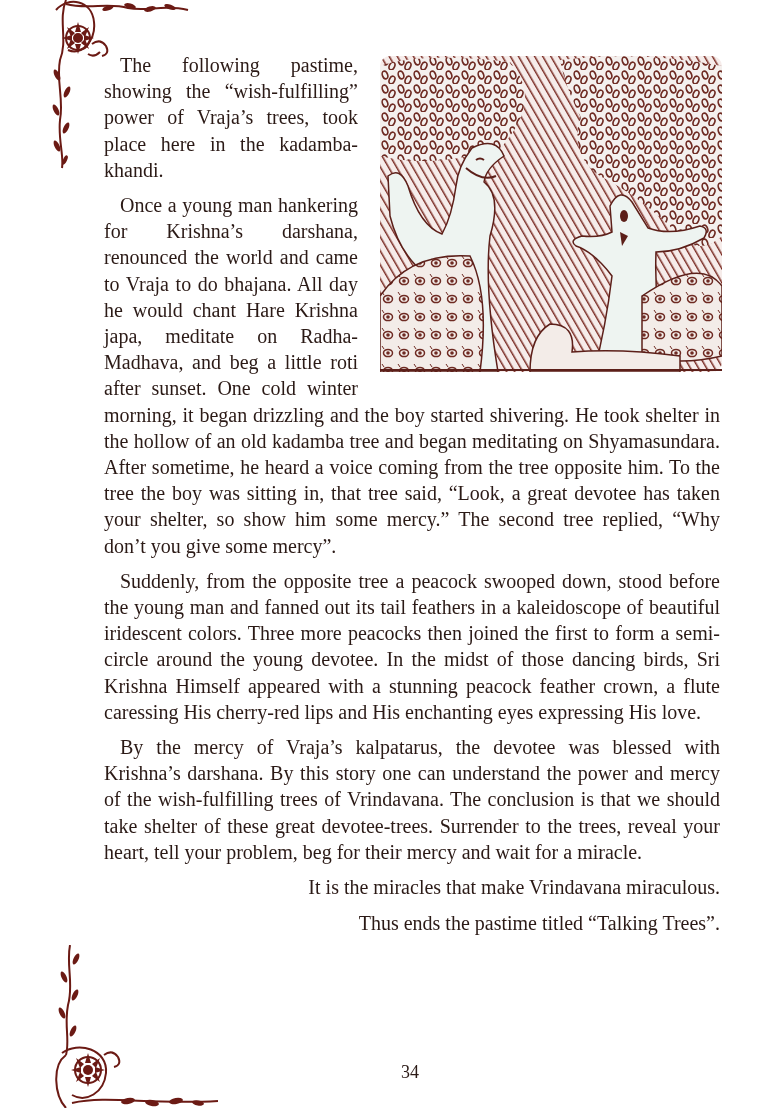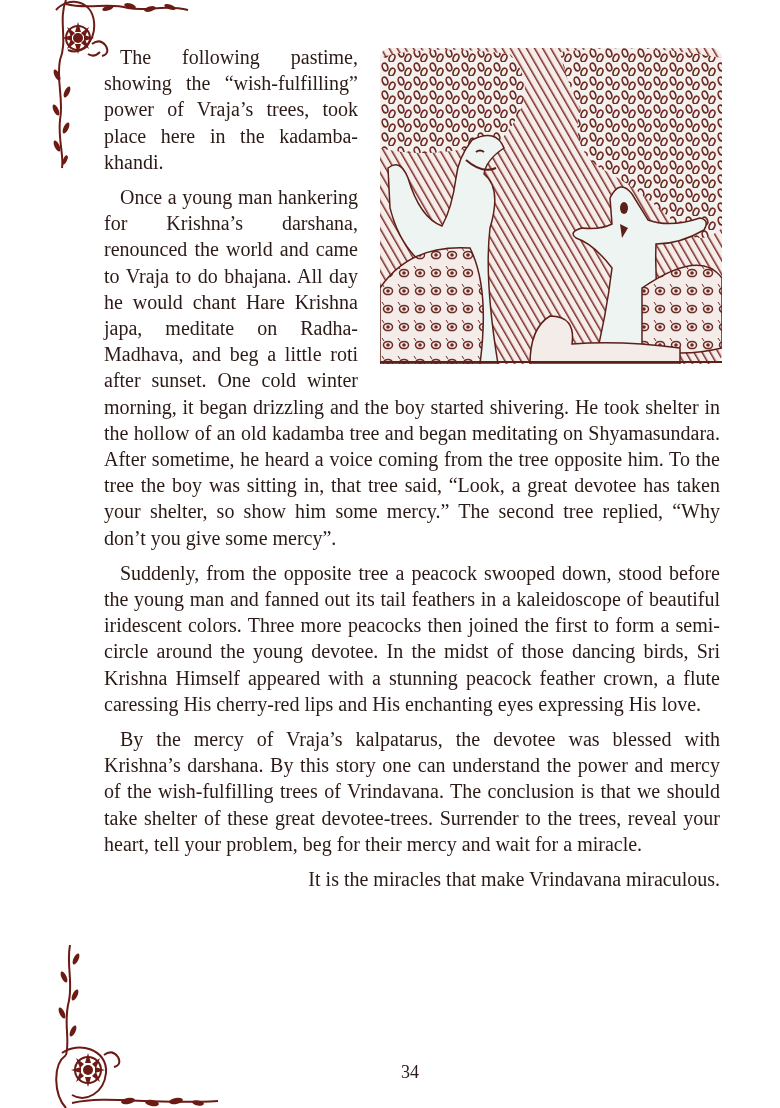--- a/index.html
+++ b/index.html
@@ -6,21 +6,21 @@
   body {
     width: 780px; height: 1108px; background: #ffffff; position: relative; overflow: hidden;
     font-family: "Liberation Serif", "DejaVu Serif", serif;
     color: #2b1a16;
   }
   .page { position: absolute; left: 0; top: 0; width: 780px; height: 1108px; }
   .ornament { position: absolute; }
   .orn-top { left: 48px; top: 0; width: 160px; height: 170px; }
   .orn-bottom { left: 48px; top: 945px; width: 180px; height: 163px; }
   .text-block {
-    position: absolute; left: 104px; top: 44px; width: 616px;
+    position: absolute; left: 104px; top: 52px; width: 616px;
     font-size: 20px; line-height: 26.2px;
   }
   .figure {
     float: right; width: 342px; height: 316px; margin: 4px -2px 6px 22px;
     position: relative;
   }
   .figure svg { width: 100%; height: 100%; display: block; }
   p { margin: 0 0 9px 0; text-align: justify; text-indent: 16px; }
   p.narrow { text-align: justify; }
   p.single { text-align: right; margin-bottom: 10px; margin-top: 2px; }
@@ -120,16 +120,17 @@
         <path d="M150 316 Q 150 280 170 268 Q 196 268 192 296 Q 240 292 300 300 L 300 316 Z" fill="#f3ece8" stroke="#5c1f19" stroke-width="1.5"></path>
         <line x1="0" y1="314" x2="342" y2="314" stroke="#5c1f19" stroke-width="2"></line>
       </svg>
     </div>
 
     <p class="narrow">The following pastime, showing the “wish-fulfilling” power of Vraja’s trees, took place here in the kadamba-khandi.</p>
     <p>Once a young man hankering for Krishna’s darshana, renounced the world and came to Vraja to do bhajana. All day he would chant Hare Krishna japa, meditate on Radha-Madhava, and beg a little roti after sunset. One cold winter morning, it began drizzling and the boy started shivering. He took shelter in the hollow of an old kadamba tree and began meditating on Shyamasundara. After sometime, he heard a voice coming from the tree opposite him. To the tree the boy was sitting in, that tree said, “Look, a great devotee has taken your shelter, so show him some mercy.” The second tree replied, “Why don’t you give some mercy”.</p>
     <p>Suddenly, from the opposite tree a peacock swooped down, stood before the young man and fanned out its tail feathers in a kaleidoscope of beautiful iridescent colors. Three more peacocks then joined the first to form a semi-circle around the young devotee. In the midst of those dancing birds, Sri Krishna Himself appeared with a stunning peacock feather crown, a flute caressing His cherry-red lips and His enchanting eyes expressing His love.</p>
     <p>By the mercy of Vraja’s kalpatarus, the devotee was blessed with Krishna’s darshana. By this story one can understand the power and mercy of the wish-fulfilling trees of Vrindavana. The conclusion is that we should take shelter of these great devotee-trees. Surrender to the trees, reveal your heart, tell your problem, beg for their mercy and wait for a miracle.</p>
     <p class="single">It is the miracles that make Vrindavana miraculous.</p>
+    <p class="single">Thus ends the pastime titled “Talking Trees”.</p>
   </div>
 
   <div class="page-number">34</div>
 </div>
 
 </body></html>

